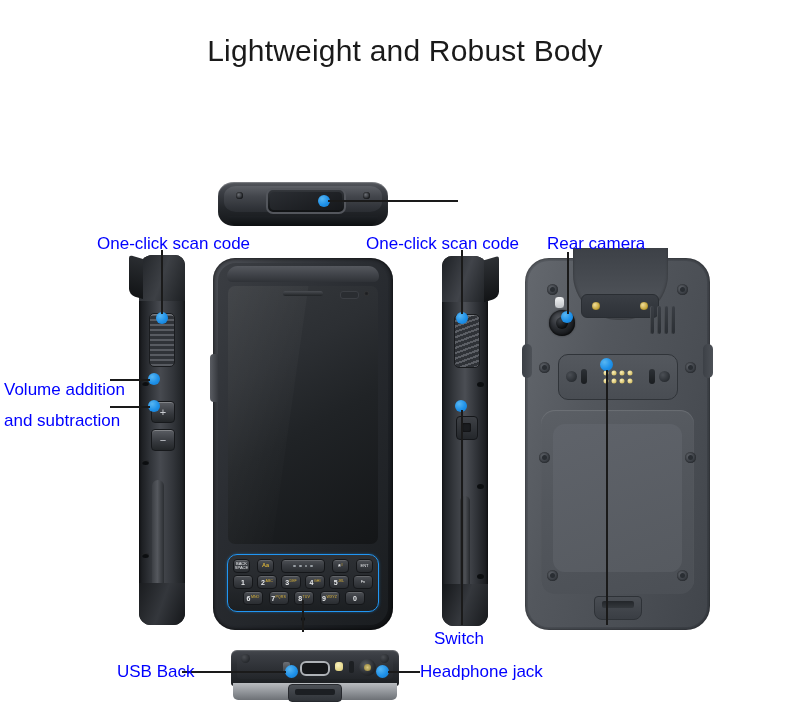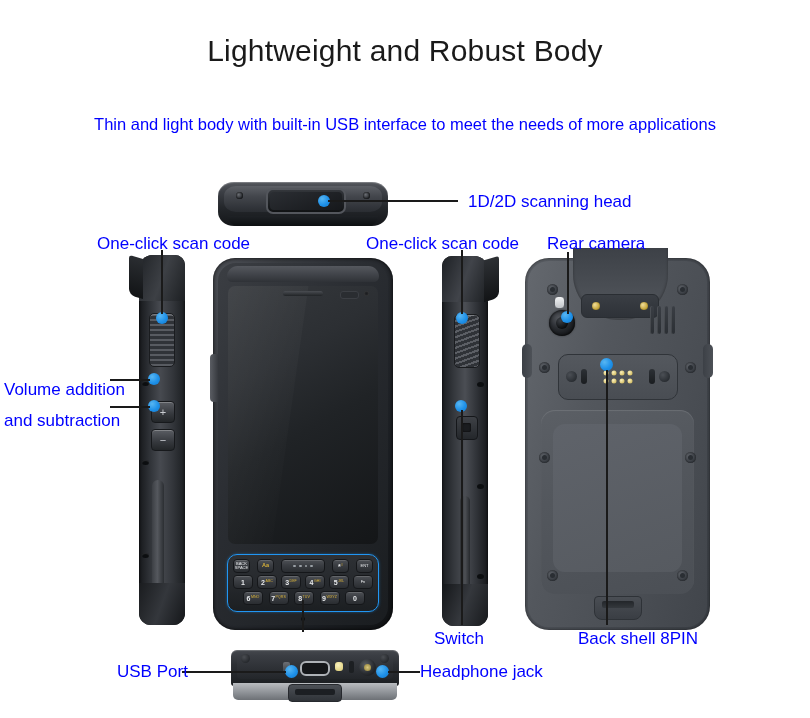--- a/index.html
+++ b/index.html
@@ -397,35 +397,33 @@
     content:"";position:absolute;left:6px;right:6px;top:4px;height:6px;border-radius:2px;
     background:#1c1f23;
   }
 </style>
 </head>
 <body>
 
 <div class="stage">
 
   <div class="title">Lightweight and Robust Body</div>
-  <div class="subtitle">Thin and light body with built-in USB interface to meet the needs of more applications</div>
 
   <div class="dev" id="topview">
     <div class="outer"></div>
     <div class="bevel"></div>
     <div class="win">
       <div class="winglass"></div>
     </div>
     <div class="scr a"></div>
     <div class="scr b"></div>
     <div class="bottomlip"></div>
   </div>
   <div class="dot" style="left:318px;top:195px;width:12px;height:12px;"></div>
   <div class="lead h" style="left:328px;top:200px;width:130px;"></div>
-  <div class="lbl" style="left:468px;top:191px;">1D/2D scanning head</div>
 
   <div class="dev" id="leftside">
     <div class="body"></div>
     <div class="topcap"></div>
     <div class="screenedge"></div>
     <div class="scanbtn"></div>
     <div class="volbtn up">
         <i>+</i>
       </div>
     <div class="volbtn dn">
@@ -607,36 +605,35 @@
     <div class="bump" style="left:-3px;top:86px;"></div>
     <div class="bump" style="right:-3px;top:86px;"></div>
   </div>
 
   <div class="dot" style="left:561px;top:311px;width:12px;height:12px;"></div>
   <div class="lead v" style="left:567px;top:252px;height:62px;"></div>
   <div class="lbl" style="left:547px;top:233px;">Rear camera</div>
 
   <div class="dot" style="left:600px;top:358px;width:13px;height:13px;"></div>
   <div class="lead v" style="left:606px;top:370px;height:255px;"></div>
-  <div class="lbl" style="left:578px;top:628px;">Back shell 8PIN</div>
 
   <div class="dev" id="bottomview">
     <div class="outer"></div>
     <div class="face"></div>
     <div class="tab"></div>
     <div class="usb"></div>
     <div class="led"></div>
     <div class="slot"></div>
     <div class="jack"></div>
     <div class="base"></div>
     <div class="basescr l"></div>
     <div class="basescr r"></div>
     <div class="conn"></div>
   </div>
   <div class="dot" style="left:285px;top:665px;width:13px;height:13px;"></div>
   <div class="lead h" style="left:182px;top:671px;width:104px;"></div>
-  <div class="lbl" style="left:117px;top:661px;">USB Port</div>
+  <div class="lbl" style="left:117px;top:661px;">USB Back</div>
 
   <div class="dot" style="left:376px;top:665px;width:13px;height:13px;"></div>
   <div class="lead h" style="left:388px;top:671px;width:32px;"></div>
   <div class="lbl" style="left:420px;top:661px;">Headphone jack</div>
 
 </div>
 
 </body></html>

